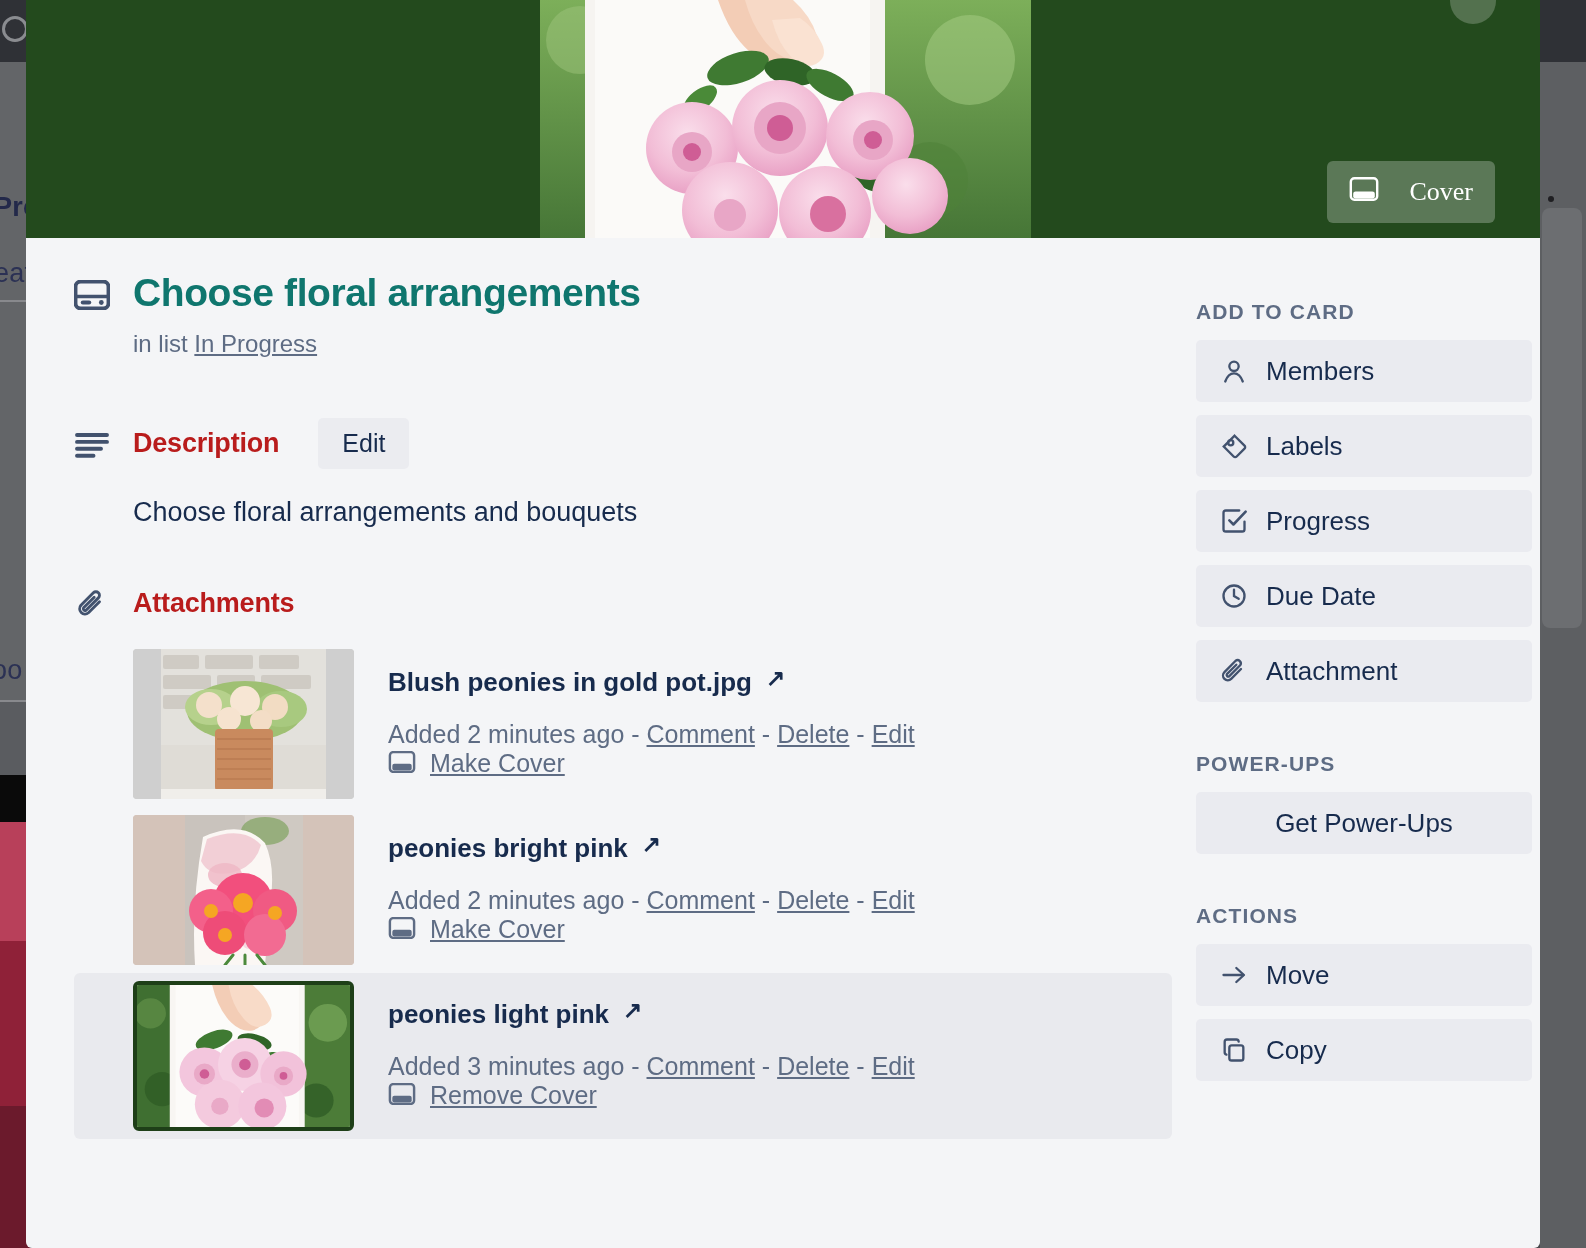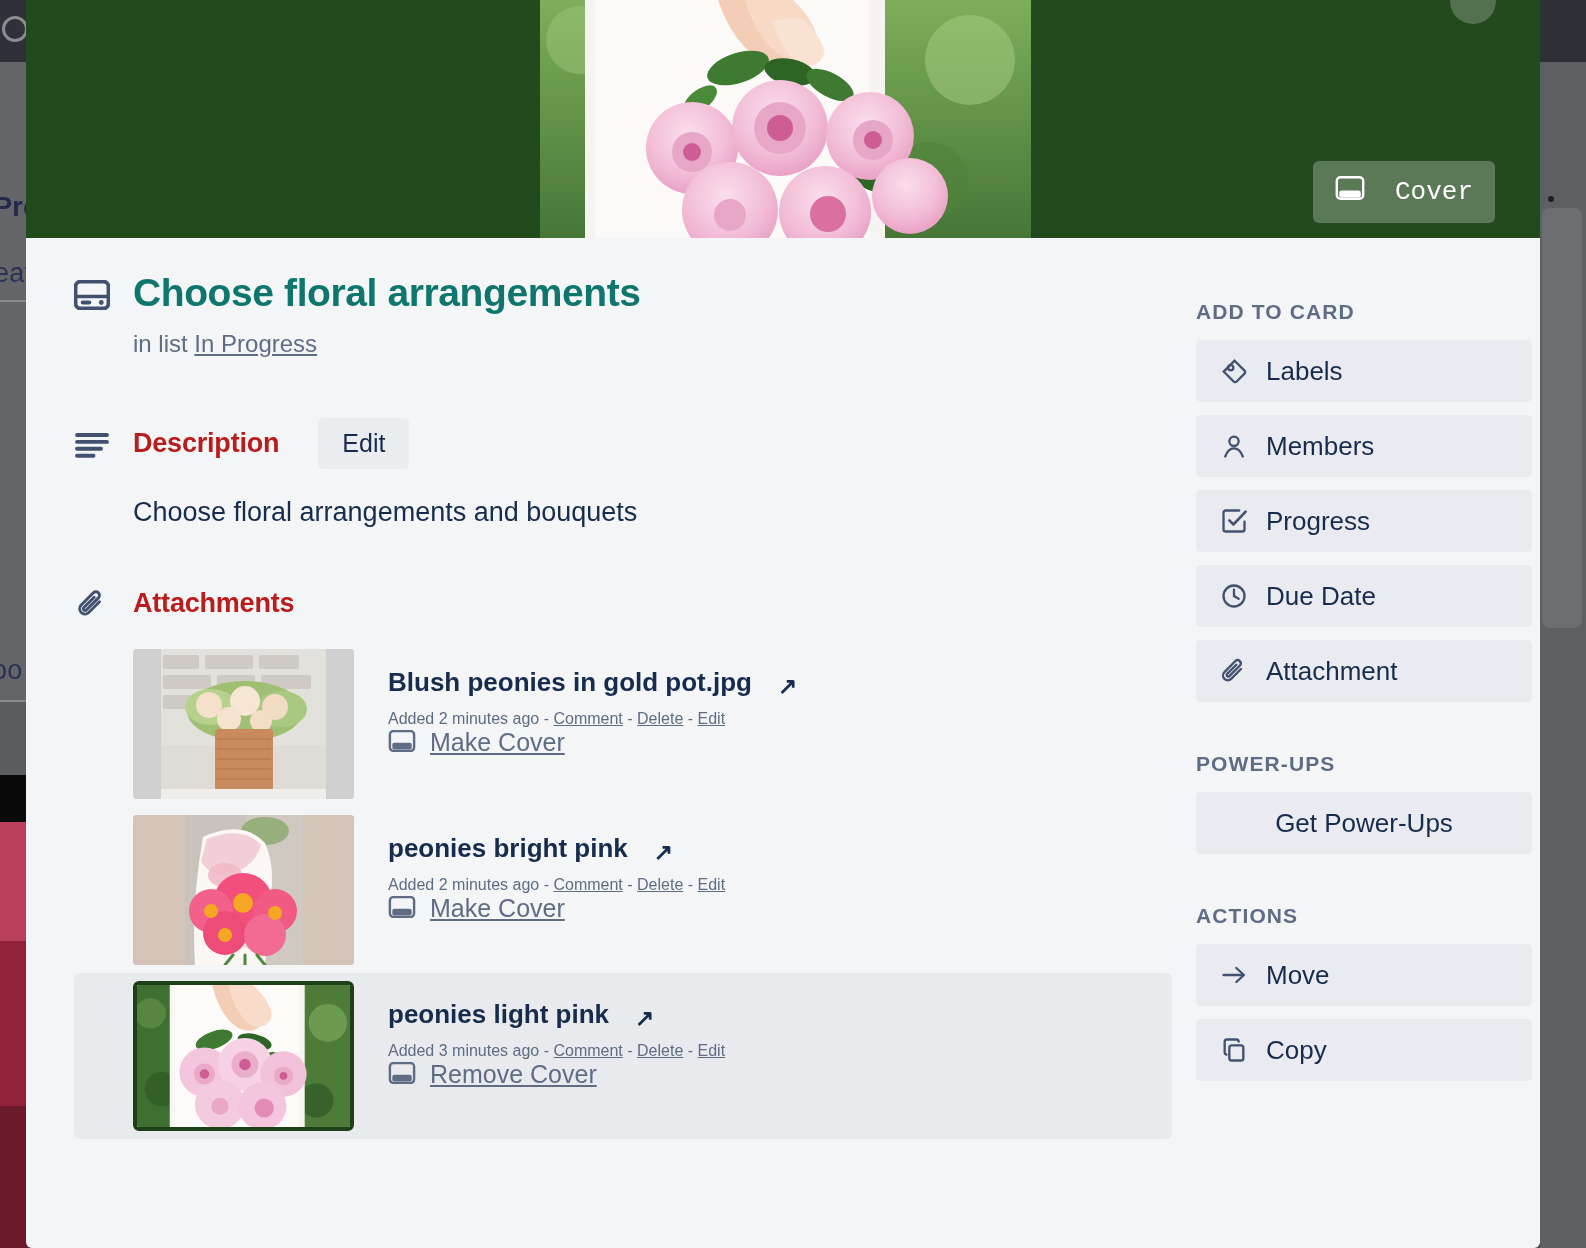--- a/index.html
+++ b/index.html
@@ -85,21 +85,21 @@
     background: rgba(255,255,255,.22);
   }
 
   .cover-btn {
     position: absolute; right: 45px; top: 161px;
     height: 62px; padding: 0 22px;
     display: flex; align-items: center; gap: 30px;
     background: rgba(255,255,255,.26);
     border: none; border-radius: 6px;
     color: #ffffff; font-size: 26px;
-    font-family: Liberation Mono, monospace;
+    font-family: Liberation Serif, serif;
     cursor: pointer;
   }
 
   
   .body {
     position: relative;
     padding: 34px 48px 0 48px;
     display: flex;
     gap: 0;
   }
@@ -160,26 +160,26 @@
     border-radius: 4px; overflow: hidden; position: relative;
   }
   .att-row.is-cover .att-thumb {
     border: 4px solid #1e3f18;
     border-radius: 6px;
   }
   .att-thumb svg { display: block; width: 100%; height: 100%; }
   .att-info { padding-top: 18px; }
   .att-name {
     font-size: 26px; font-weight: bold; color: #172b4d;
-    display: flex; align-items: flex-end; gap: 26px;
+    display: flex; align-items: flex-start; gap: 14px;
   }
   .ext-arrow { color: #172b4d; font-size: 23px; line-height: 1; }
   .att-meta {
-    margin-top: 12px;
-    font-size: 16px; color: #5e6c84;
+    margin-top: 22px;
+    font-size: 25px; color: #5e6c84;
   }
   .att-meta a { color: #5e6c84; text-decoration: underline; }
   .att-cover-link {
     display: flex; align-items: center; gap: 14px;
   }
   .att-cover-link .lbl {
     font-size: 25px; color: #5e6c84; text-decoration: underline; cursor: pointer;
   }
 
   
@@ -510,35 +510,35 @@
       </div>
     </div>
 
     <div class="col-side">
 
       <div class="side-head">ADD TO CARD</div>
 
       <button class="side-btn">
         <span class="side-icon">
           <svg width="28" height="28" viewBox="0 0 24 24" aria-hidden="true">
+            <circle cx="12" cy="8" r="4" fill="none" stroke="#42526e" stroke-width="2"></circle>
+            <path d="M4.5 21 q2.5 -7 7.5 -7 t7.5 7" fill="none" stroke="#42526e" stroke-width="2" stroke-linecap="round"></path>
+          </svg>
+        </span>
+        <span>Members</span>
+      </button>
+
+      <button class="side-btn">
+        <span class="side-icon">
+          <svg width="28" height="28" viewBox="0 0 24 24" aria-hidden="true">
             <path d="M12.5 3.2 L21 11.7 a1.8 1.8 0 0 1 0 2.6 L14.3 21 a1.8 1.8 0 0 1 -2.6 0 L3.2 12.5 z" fill="none" stroke="#42526e" stroke-width="2"></path>
             <circle cx="9.2" cy="9.2" r="2.2" fill="none" stroke="#42526e" stroke-width="2"></circle>
           </svg>
         </span>
         <span>Labels</span>
-      </button>
-
-      <button class="side-btn">
-        <span class="side-icon">
-          <svg width="28" height="28" viewBox="0 0 24 24" aria-hidden="true">
-            <circle cx="12" cy="8" r="4" fill="none" stroke="#42526e" stroke-width="2"></circle>
-            <path d="M4.5 21 q2.5 -7 7.5 -7 t7.5 7" fill="none" stroke="#42526e" stroke-width="2" stroke-linecap="round"></path>
-          </svg>
-        </span>
-        <span>Members</span>
       </button>
 
       <button class="side-btn">
         <span class="side-icon">
           <svg width="28" height="28" viewBox="0 0 24 24" aria-hidden="true">
             <path d="M21 12.5 V19 a2 2 0 0 1 -2 2 H5 a2 2 0 0 1 -2 -2 V5 a2 2 0 0 1 2 -2 h11.5" fill="none" stroke="#42526e" stroke-width="2" stroke-linecap="round"></path>
             <path d="M8 11.5 L11.5 15 L22 4" fill="none" stroke="#42526e" stroke-width="2.2" stroke-linecap="round" stroke-linejoin="round"></path>
           </svg>
         </span>
         <span>Progress</span>

